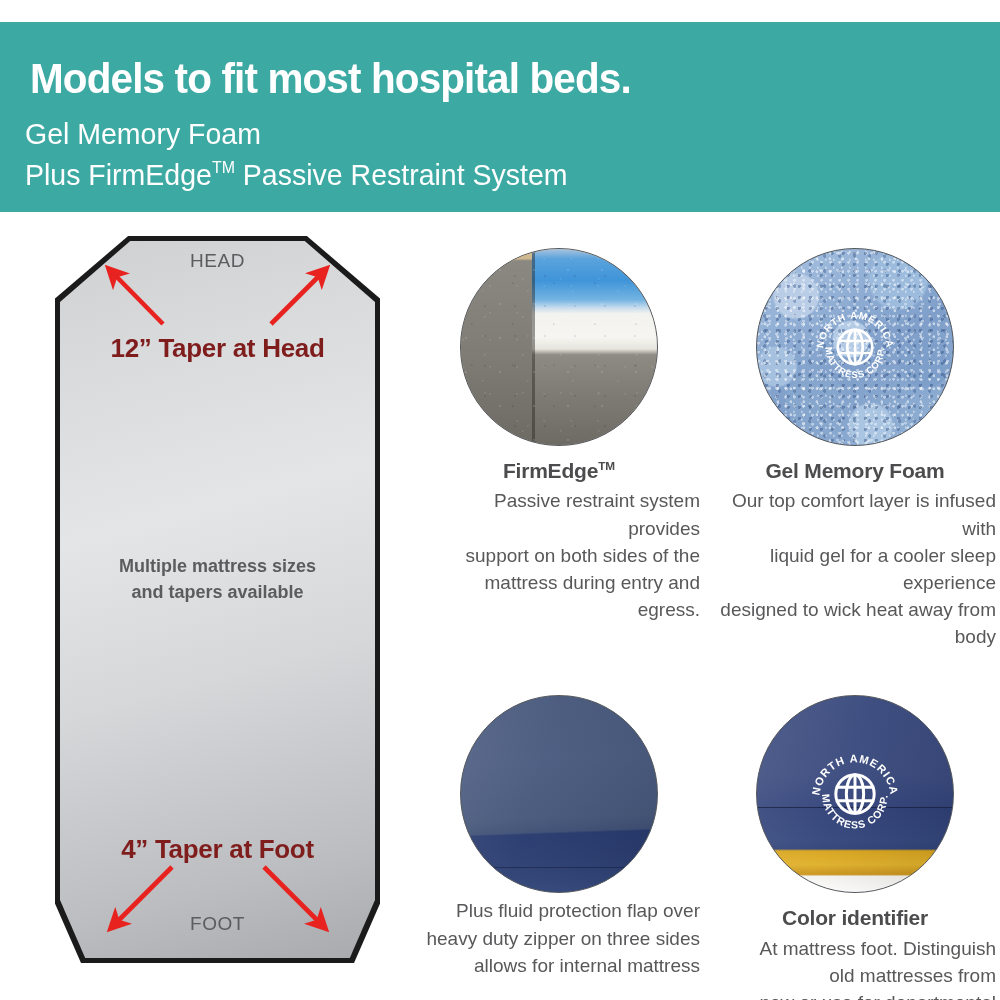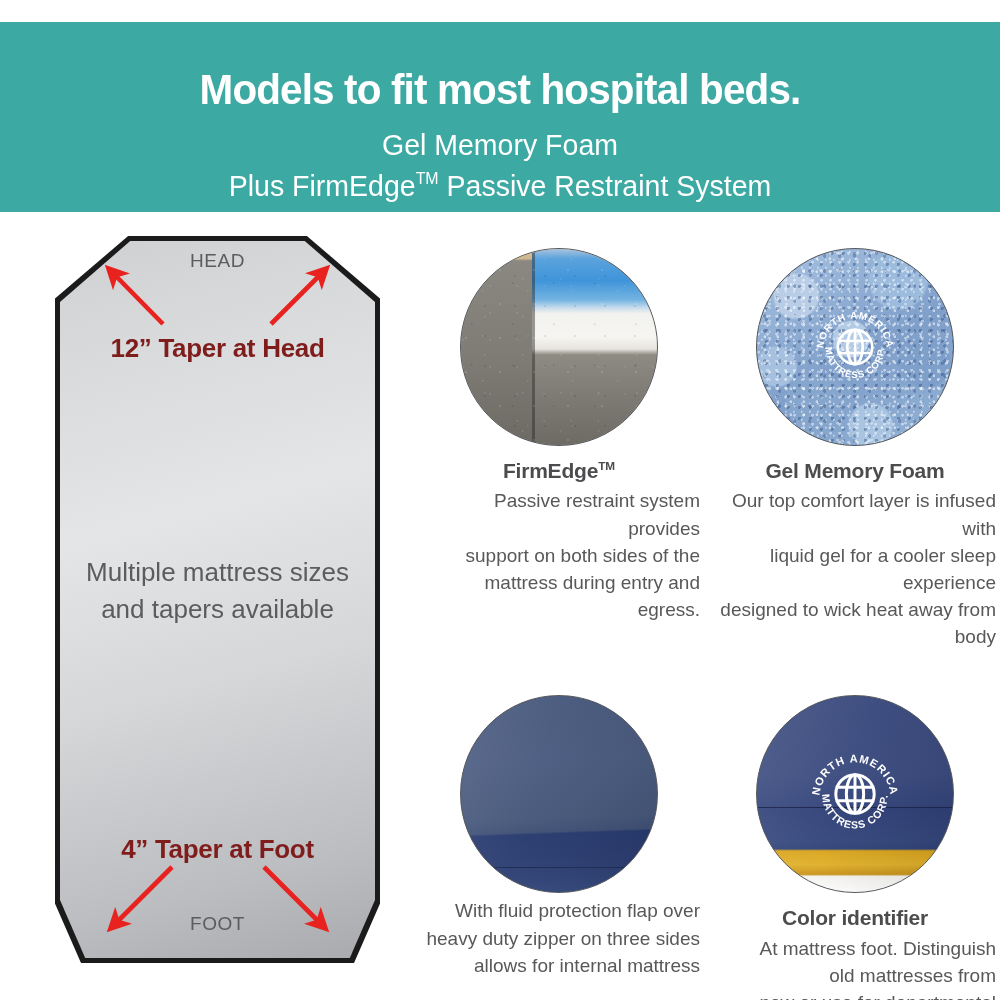--- a/index.html
+++ b/index.html
@@ -17,23 +17,23 @@
   }
 
   
   #header-band {
     position: absolute;
     left: 0;
     top: 22px;
     width: 1000px;
     height: 190px;
     background: #3da9a3;
-    text-align: center;
+    text-align: left;
     box-sizing: border-box;
-    padding-top: 16px;
+    padding-top: 5px;
   }
   #header-title {
     font-size: 43px;
     font-weight: bold;
     color: #ffffff;
     letter-spacing: -0.9px;
     line-height: 1.08;
     margin-top: 28px;
     white-space: nowrap;
     font-stretch: condensed;
@@ -121,23 +121,23 @@
   }
   #label-taper-head { top: 97px; }
   #label-taper-foot { bottom: 98px; }
 
   #label-center {
     position: absolute;
     width: 100%;
     top: 318px;
     text-align: center;
     color: #5c5c5e;
-    font-size: 26px;
+    font-size: 18px;
     line-height: 1.42;
-    font-weight: 400;
+    font-weight: 700;
   }
 
   #mattress-arrows {
     position: absolute;
     inset: 0;
     pointer-events: none;
   }
 
   
   #feature-grid {
@@ -434,21 +434,21 @@
   </div>
 
   <div class="feature-row" id="row-bottom">
 
     <div class="feature-cell">
       <div class="feature-photo" id="photo-nylon">
         <div class="ny-sheen"></div>
         <div class="ny-seam"></div>
       </div>
       <div class="feature-body">
-        <div>With fluid protection flap over</div>
+        <div>Plus fluid protection flap over</div>
         <div>heavy duty zipper on three sides</div>
         <div>allows for internal mattress</div>
 
       </div>
     </div>
 
     <div class="feature-cell">
       <div class="feature-photo" id="photo-coloride">
         <div class="ci-sheen"></div>
         <div class="ci-seam"></div>

